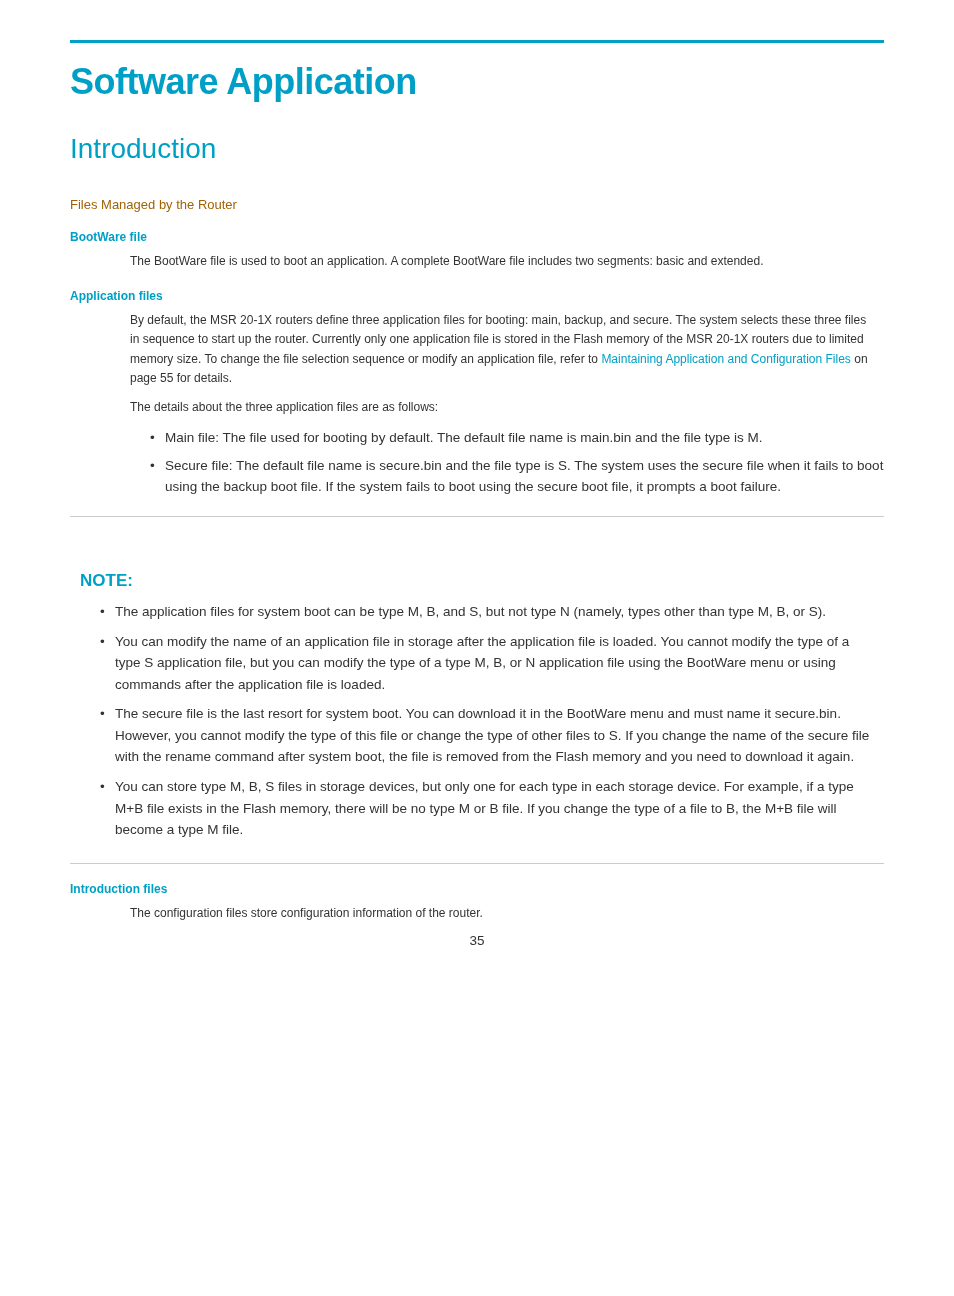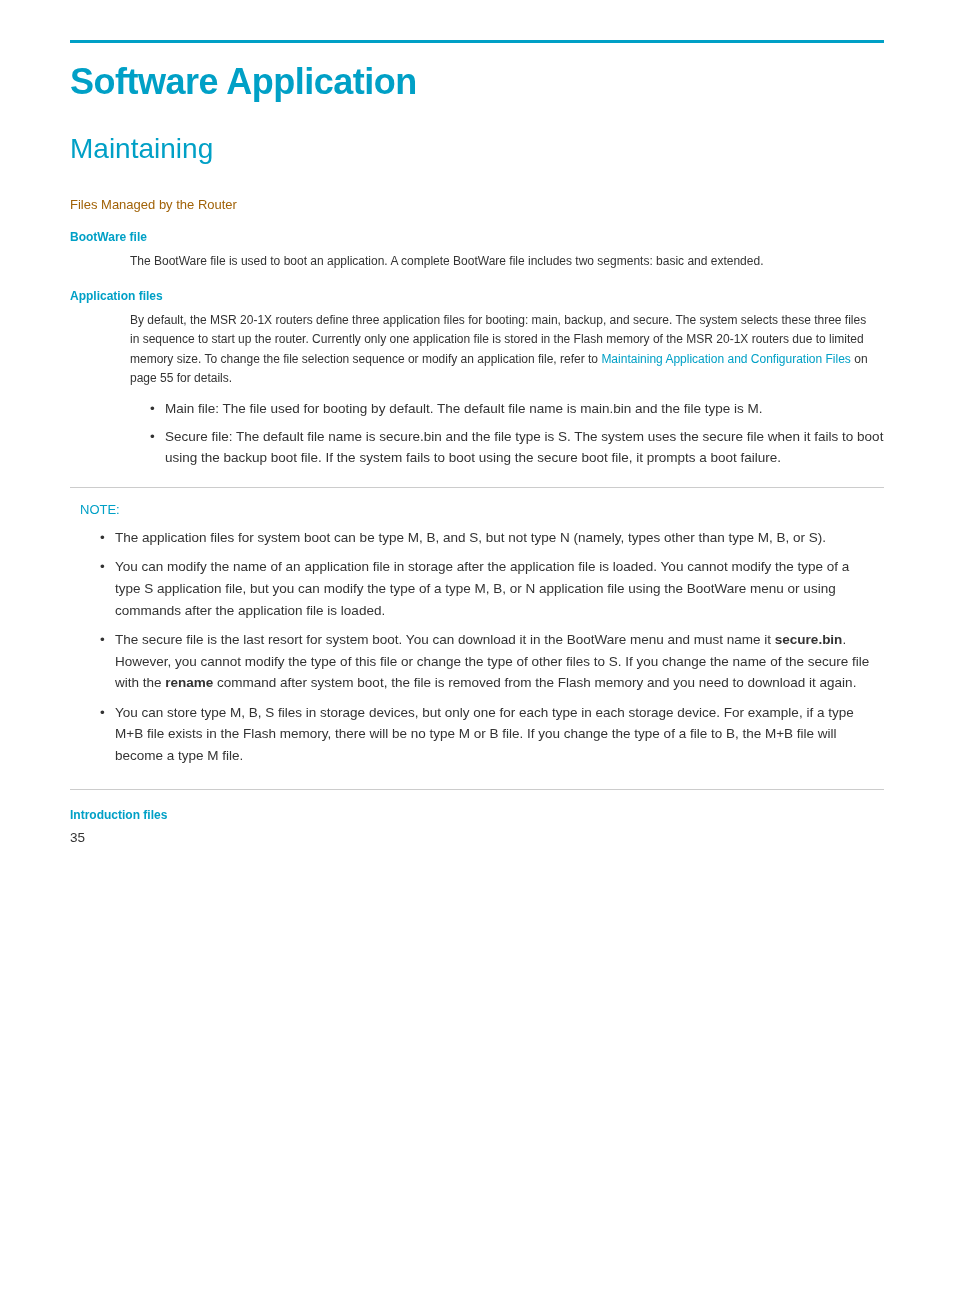--- a/index.html
+++ b/index.html
@@ -79,24 +79,25 @@
       left: 0;
       color: #333333;
     }
     .note-box {
       border-top: 1px solid #cccccc;
       border-bottom: 1px solid #cccccc;
       margin: 18px 0;
       padding: 14px 10px;
     }
     .note-label {
-      font-size: 13px;
+      font-size: 17px;
       color: #00a0c6;
-      font-weight: normal;
+      font-weight: bold;
       margin-bottom: 10px;
+      margin-top: 40px;
     }
     .note-list {
       padding-left: 20px;
       margin-bottom: 0;
     }
     .note-list li {
       font-size: 13.5px;
       color: #333333;
       line-height: 1.6;
       margin-bottom: 8px;
@@ -104,63 +105,66 @@
       padding-left: 15px;
       position: relative;
     }
     .note-list li::before {
       content: "•";
       position: absolute;
       left: 0;
       color: #333333;
     }
     .bold {
-      font-weight: bold;
+      font-weight: normal;
     }
     .page-number {
+      text-align: center;
       font-size: 13.5px;
       color: #333333;
     }
   </style>
 </head>
 <body>
 
 <div class="page-header">
   <h1 class="page-title">Software Application</h1>
 </div>
 
-<h2 class="section-title">Maintaining</h2>
+<h2 class="section-title">Introduction</h2>
 
 <h3 class="subsection-title">Files Managed by the Router</h3>
 
 <div>
   <p class="subsubsection-title">BootWare file</p>
   <p class="body-text">The BootWare file is used to boot an application. A complete BootWare file includes two segments: basic and extended.</p>
 </div>
 
 <div>
   <p class="subsubsection-title">Application files</p>
   <p class="body-text">
     <span>By default, the MSR 20-1X routers define three application files for booting: main, backup, and secure. The system selects these three files in sequence to start up the router. Currently only one application file is stored in the Flash memory of the MSR 20-1X routers due to limited memory size. To change the file selection sequence or modify an application file, refer to </span><a class="link-text">Maintaining Application and Configuration Files</a><span> on page 55 for details.</span>
   </p>
+  <p class="body-text">The details about the three application files are as follows:</p>
   <ul class="bullet-list">
     <li>Main file: The file used for booting by default. The default file name is main.bin and the file type is M.</li>
     <li>Secure file: The default file name is secure.bin and the file type is S. The system uses the secure file when it fails to boot using the backup boot file. If the system fails to boot using the secure boot file, it prompts a boot failure.</li>
   </ul>
 </div>
 
 <div class="note-box">
   <p class="note-label">NOTE:</p>
   <ul class="note-list">
     <li>The application files for system boot can be type M, B, and S, but not type N (namely, types other than type M, B, or S).</li>
     <li>You can modify the name of an application file in storage after the application file is loaded. You cannot modify the type of a type S application file, but you can modify the type of a type M, B, or N application file using the BootWare menu or using commands after the application file is loaded.</li>
     <li>
       The secure file is the last resort for system boot. You can download it in the BootWare menu and must name it <span class="bold">secure.bin</span>. However, you cannot modify the type of this file or change the type of other files to S. If you change the name of the secure file with the <span class="bold">rename</span> command after system boot, the file is removed from the Flash memory and you need to download it again.
     </li>
     <li>You can store type M, B, S files in storage devices, but only one for each type in each storage device. For example, if a type M+B file exists in the Flash memory, there will be no type M or B file. If you change the type of a file to B, the M+B file will become a type M file.</li>
   </ul>
 </div>
 
 <div>
   <p class="subsubsection-title">Introduction files</p>
+  <p class="body-text">The configuration files store configuration information of the router.</p>
 </div>
 
 <div class="page-number">35</div>
 
 </body></html>

